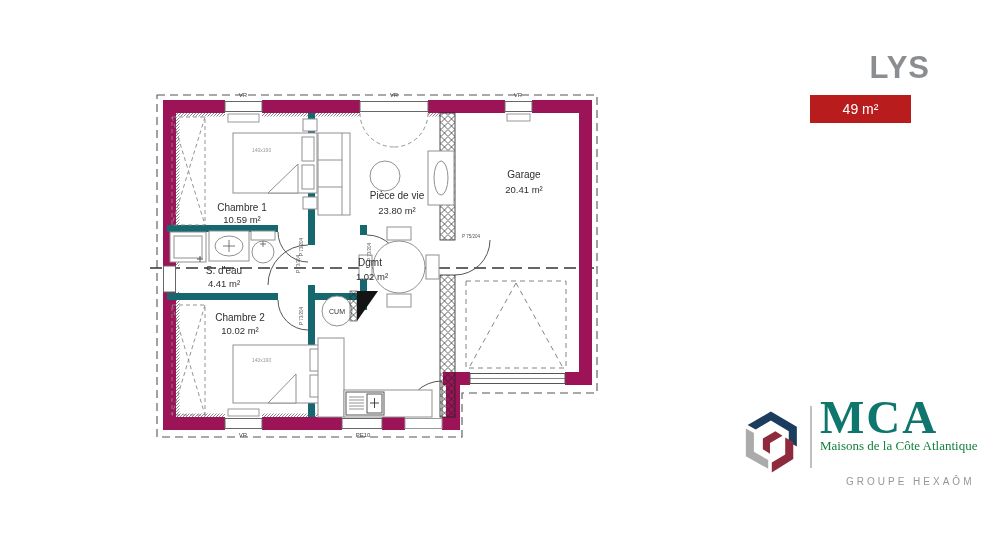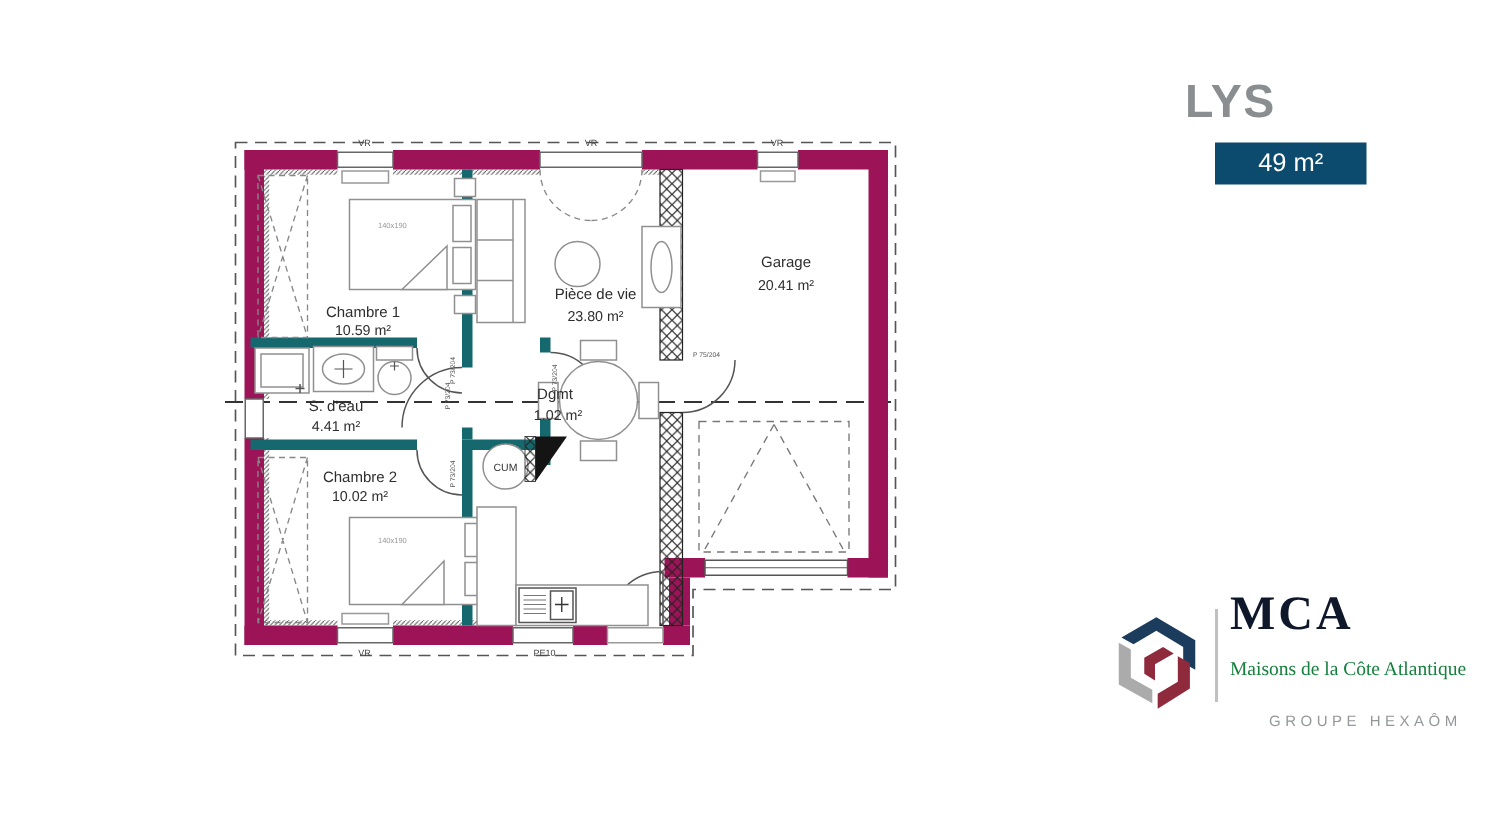--- a/index.html
+++ b/index.html
@@ -1,26 +1,26 @@
 <!DOCTYPE html>
 <html><head>
 <meta charset="utf-8">
 <style>
   html,body{margin:0;padding:0;background:#ffffff;}
   .canvas{position:relative;width:1000px;height:554px;background:#fff;overflow:hidden;
           font-family:"Liberation Sans",sans-serif;}
-  .plan-title{position:absolute;left:790px;top:50px;width:140px;text-align:left;
+  .plan-title{position:absolute;left:790px;top:50px;width:140px;text-align:right;
               font-size:31px;font-weight:bold;color:#8b8e90;letter-spacing:1px;}
   .area-badge{position:absolute;left:810px;top:95px;width:101px;height:28px;
-              background:#0c4a6e;color:#fff;font-size:17px;line-height:28px;text-align:center;}
+              background:#b91c1c;color:#fff;font-size:14px;line-height:28px;text-align:center;}
   .logo{position:absolute;left:736px;top:398px;width:240px;height:110px;}
   .logo-icon{position:absolute;left:0;top:6px;}
   .logo-divider{position:absolute;left:74px;top:8px;width:2px;height:62px;background:#c0c0c0;}
   .logo-mca{position:absolute;left:84px;top:-8px;font-family:"Liberation Serif",serif;
-            font-size:32px;font-weight:600;color:#0f172a;letter-spacing:2px;}
+            font-size:47px;font-weight:600;color:#0f766e;letter-spacing:2px;}
   .logo-sub{position:absolute;left:84px;top:40px;font-family:Liberation Serif, serif;
             font-size:13px;color:#15803d;white-space:nowrap;}
   .logo-group{position:absolute;left:110px;top:78px;font-size:10px;font-weight:normal;
               color:#95979a;letter-spacing:3px;white-space:nowrap;}
   svg text{font-family:"Liberation Sans",sans-serif;}
   .rm{font-size:10px;fill:#2e2e2e;text-anchor:middle;}
   .rma{font-size:9.5px;fill:#2e2e2e;text-anchor:middle;}
   .tlab{font-size:6px;fill:#444;text-anchor:middle;}
   .dlab{font-size:4.5px;fill:#555;text-anchor:middle;}
   .cum{font-size:7px;fill:#333;text-anchor:middle;}

